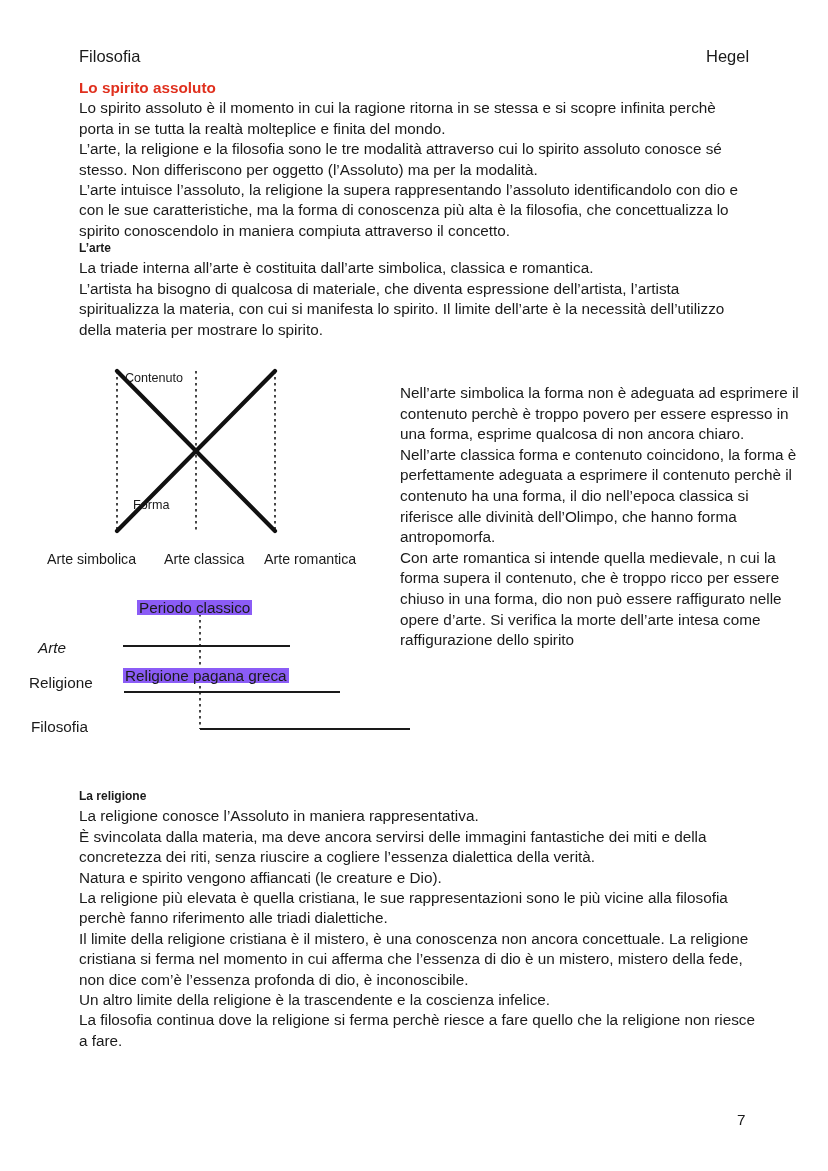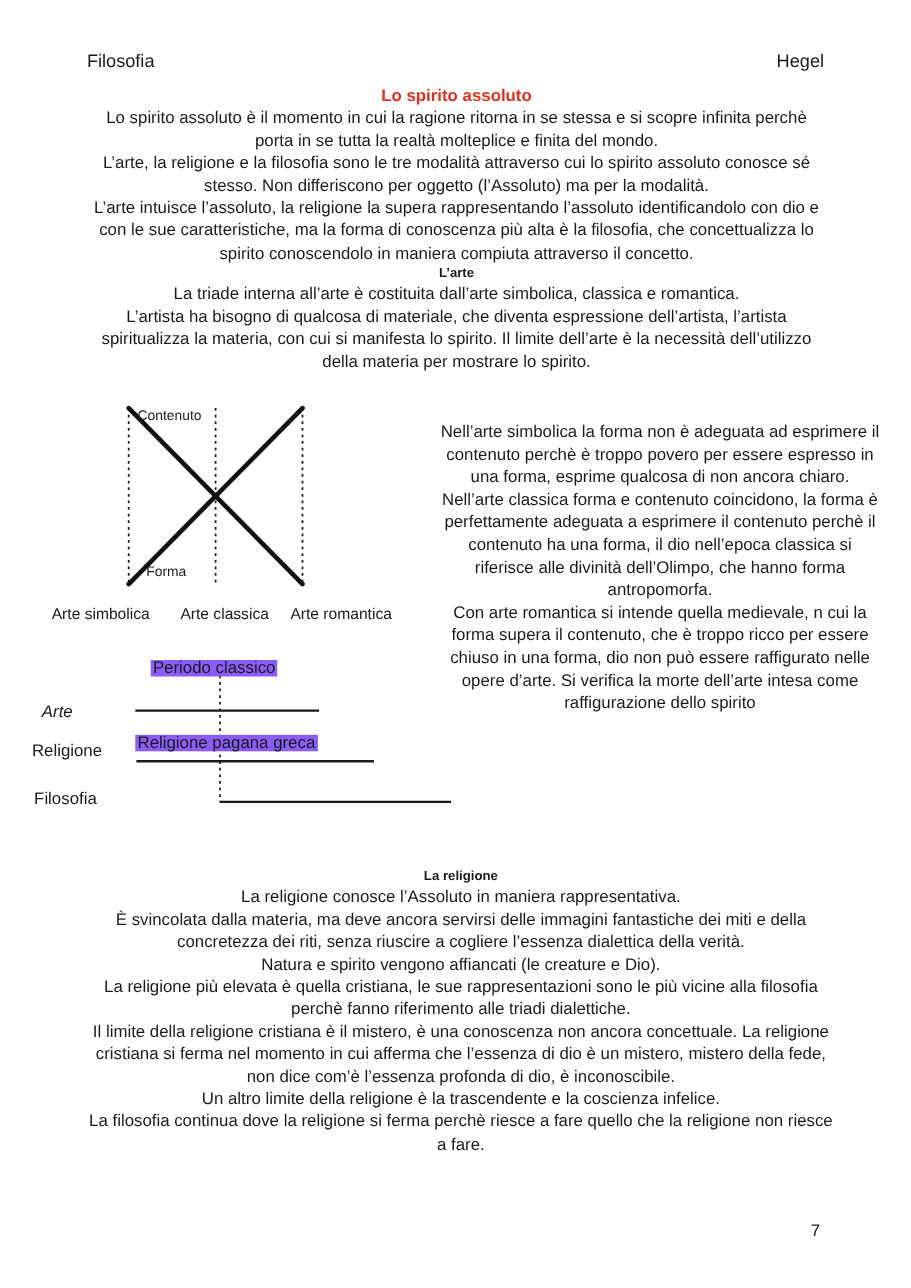--- a/index.html
+++ b/index.html
@@ -30,21 +30,20 @@
   }
   .hdr-left  { left: 79px; }
   .hdr-right { left: 706px; }
 
   
   .block {
     position: absolute;
     font-size: 15.3px;
     line-height: 20.4px;
     color: #1a1a1a;
-    text-align: center;
   }
   .block p { margin: 0; }
   .h-red {
     color: #e0301e;
     font-weight: bold;
     font-size: 15.3px;
     line-height: 20.4px;
   }
   .h-bold {
     font-weight: bold;
@@ -67,21 +66,21 @@
   }
   #x-diagram svg { display: block; }
   .diag-lbl {
     position: absolute;
     font-size: 12.6px;
     color: #1a1a1a;
     white-space: nowrap;
     line-height: 1;
   }
   #lbl-contenuto { left: 85px; top: 10px; }
-  #lbl-forma     { left: 93px; top: 152px; }
+  #lbl-forma     { left: 93px; top: 137px; }
 
   .axis-lbl {
     position: absolute;
     top: 190px;
     font-size: 14.2px;
     color: #1a1a1a;
     white-space: nowrap;
     line-height: 1;
   }
   #lbl-simbolica { left: 7px; }

